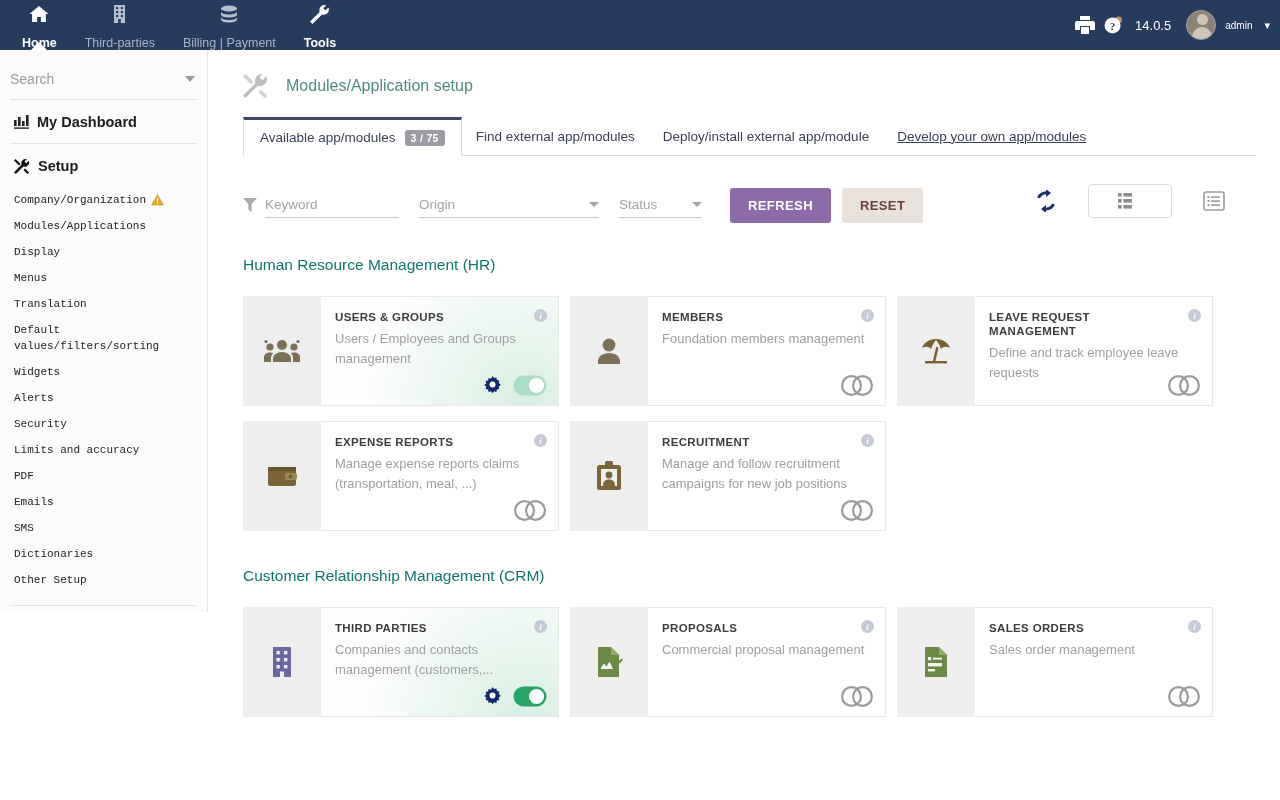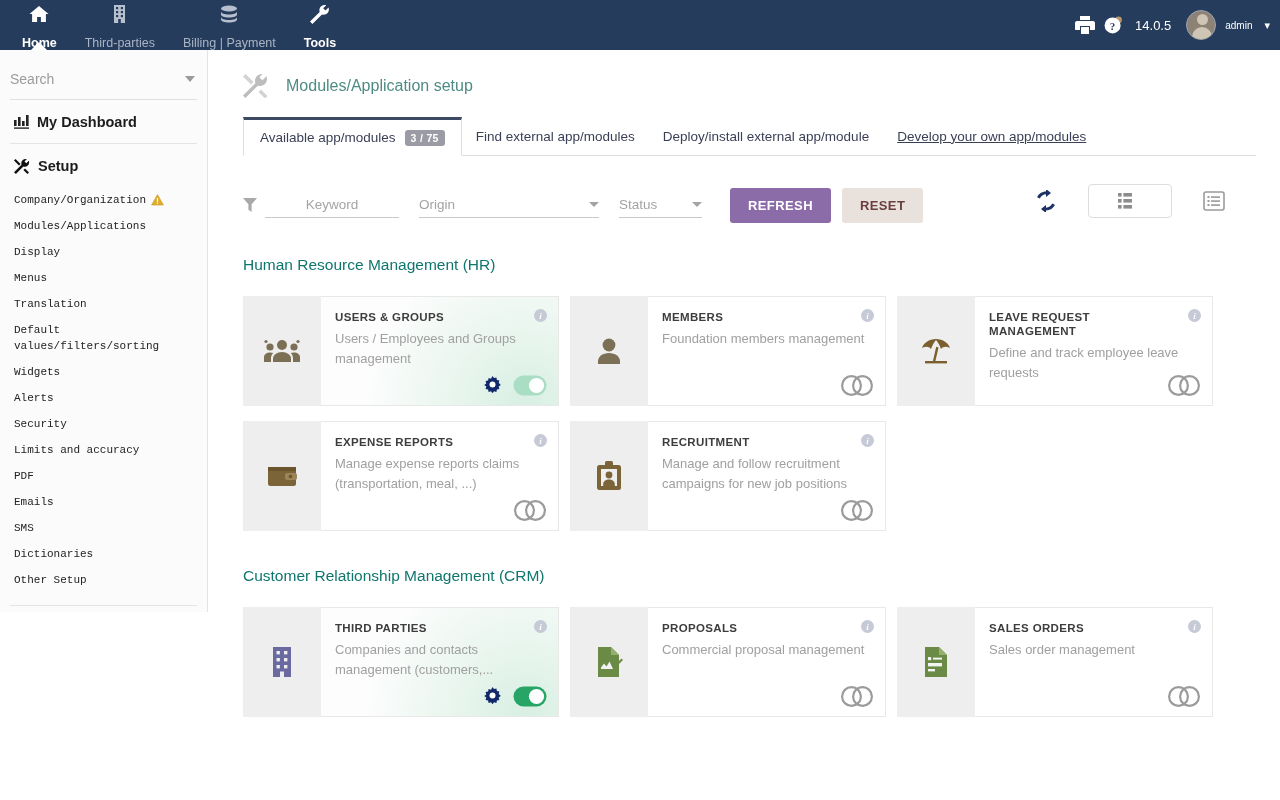--- a/index.html
+++ b/index.html
@@ -455,21 +455,21 @@
   </div>
 
   <div class="filterbar">
     <span style="margin-right:8px;display:flex;">
       <svg width="14" height="14" viewBox="0 0 14 14">
           <path fill="#a9a9a9" d="M0 0h14L8.6 6.3V14L5.4 11.8V6.3z"></path>
         </svg>
     </span>
 
     <div class="filt-field" style="width:134px;">
-      <input style="width: 100%; text-align: center;" value="" placeholder="Keyword">
+      <input style="width: 100%;" value="" placeholder="Keyword">
     </div>
 
     <div class="filt-field" style="width:180px;">
       <input style="width: 150px;" value="" readonly="" placeholder="Origin">
       <span class="sel-caret"></span>
     </div>
 
     <div class="filt-field" style="width:83px;margin-right:28px;">
       <input style="width: 55px;" value="" readonly="" placeholder="Status">
       <span class="sel-caret"></span>

